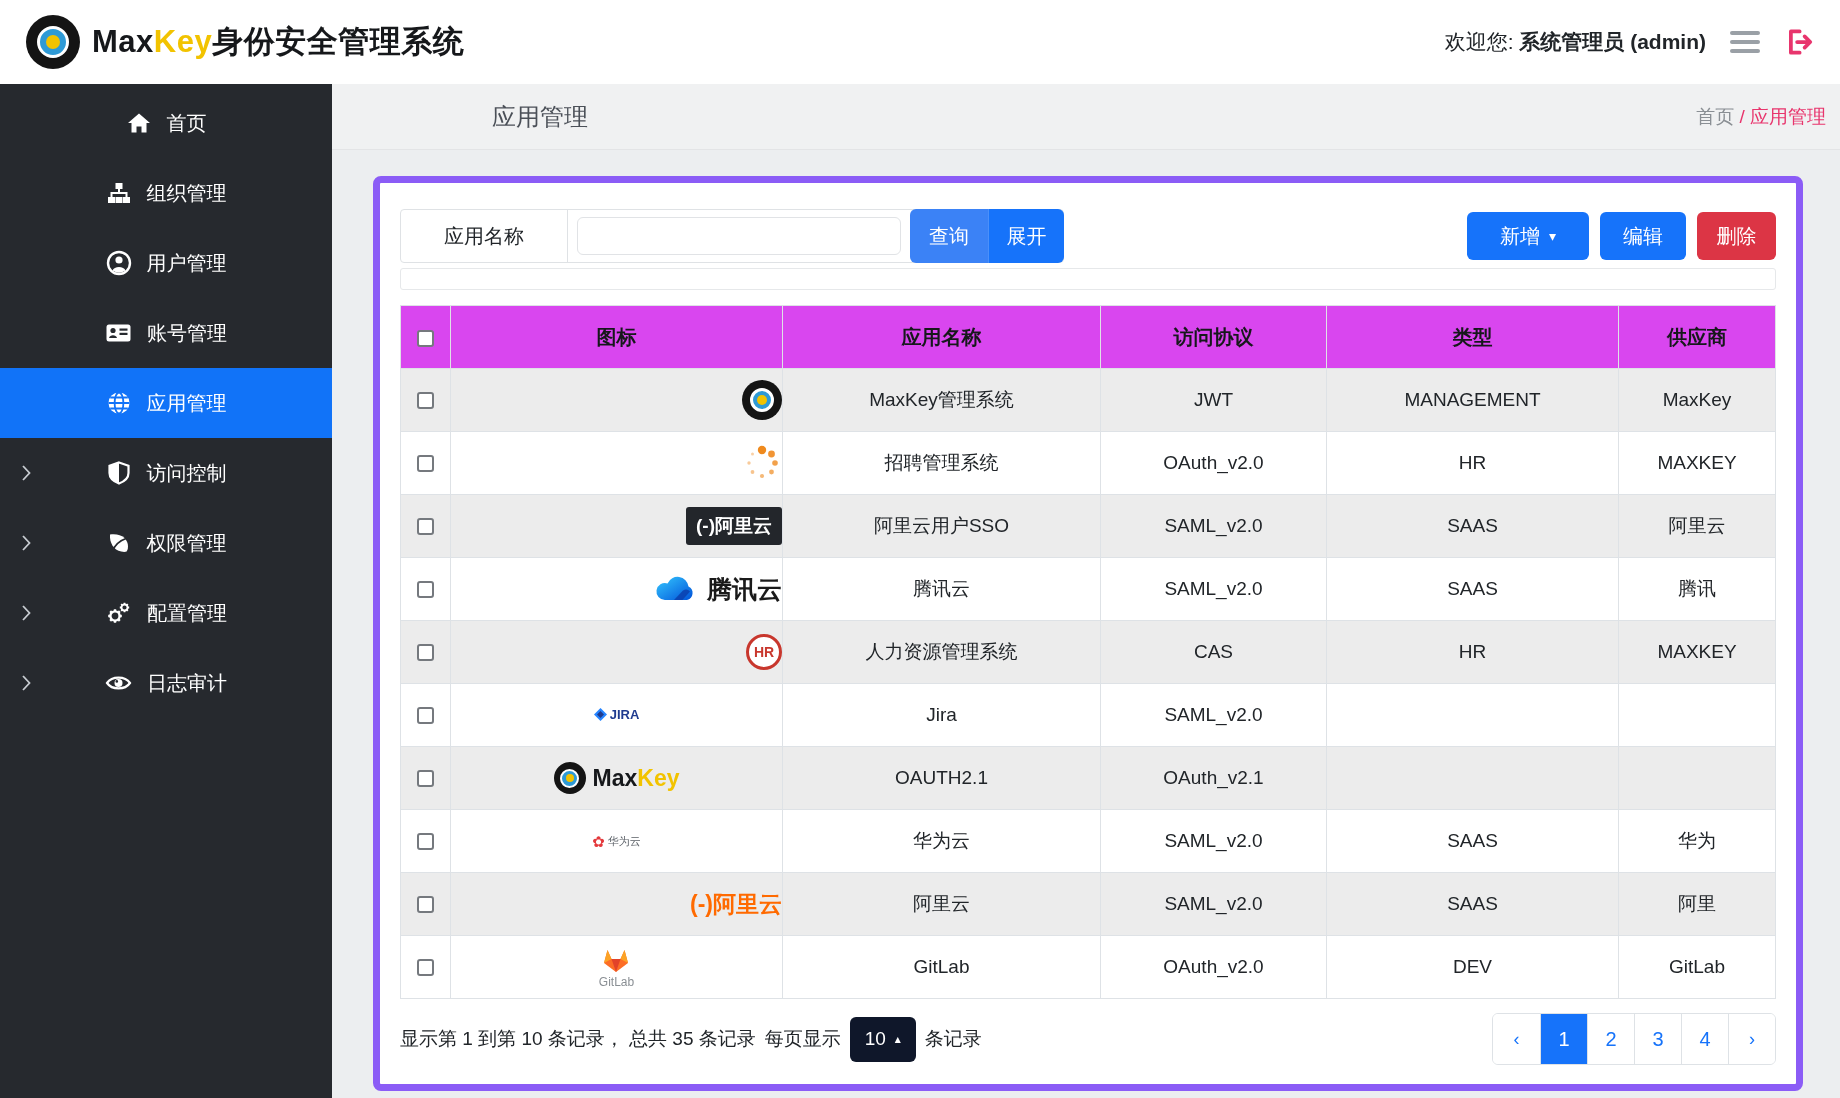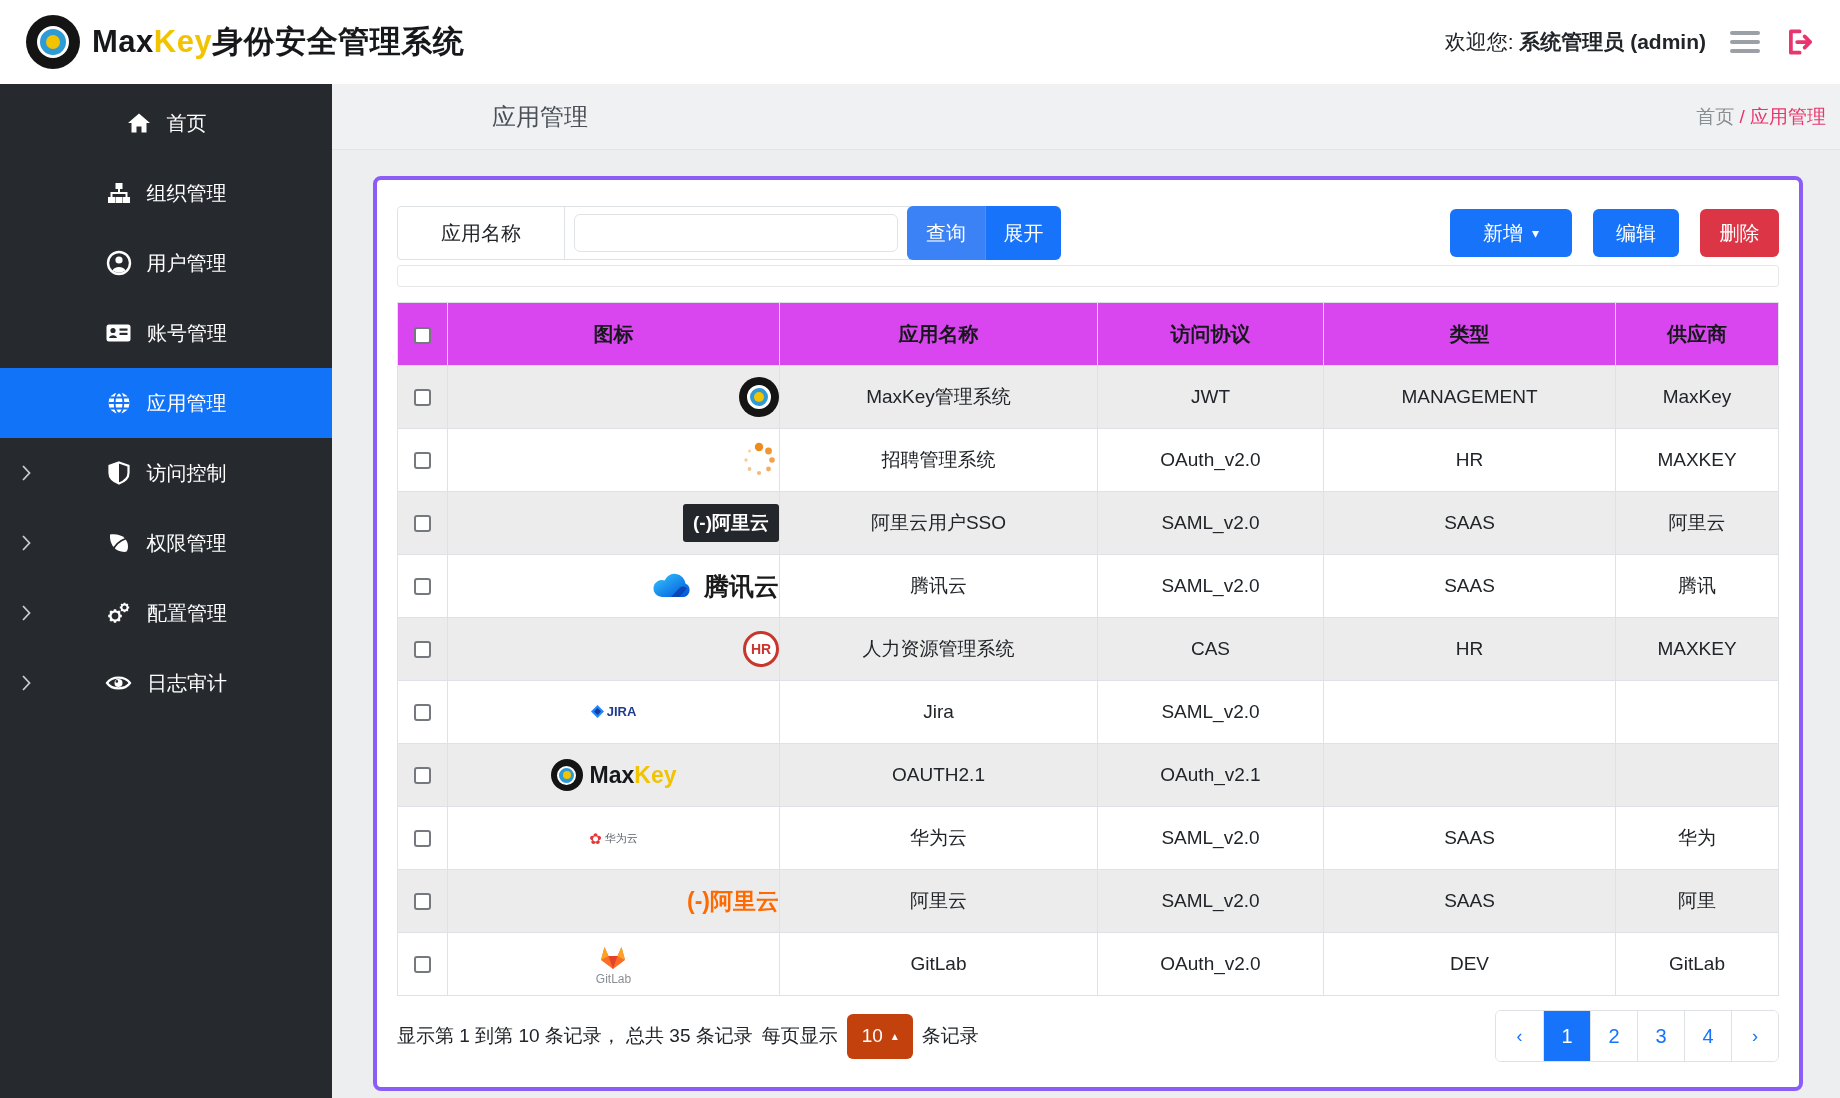--- a/index.html
+++ b/index.html
@@ -32,30 +32,30 @@
   .side-item svg.mi { flex:none; }
 
   .main { flex:1; display:flex; flex-direction:column; }
   .page-header { height:66px; background:#f0f1f2; border-bottom:1px solid #e3e4e6; display:flex; align-items:center; }
   .page-title { margin-left:160px; font-size:24px; color:#4b5058; }
   .breadcrumb { margin-left:auto; margin-right:14px; font-size:19px; }
   .breadcrumb .root { color:#8a8f94; }
   .breadcrumb .sep, .breadcrumb .cur { color:#e8356d; }
 
   
-  .card { margin:26px 37px 0 41px; height:915px; background:#fff; border:4px solid #8b5cf6; border-radius:8px; padding:26px 20px 0; }
+  .card { margin:26px 37px 0 41px; height:915px; background:#fff; border:7px solid #8b5cf6; border-radius:8px; padding:26px 20px 0; }
 
   .toolbar-row { display:flex; align-items:center; height:54px; }
   .search-group { display:flex; align-items:stretch; height:54px; border:1px solid #dfe2e5; border-radius:4px; }
   .search-label { width:167px; display:flex; align-items:center; justify-content:center; font-size:20px; border-right:1px solid #dfe2e5; }
   .search-input { width:324px; margin:7px 9px; border:1px solid #e1e3e6; border-radius:6px; font-size:18px; padding:0 12px; outline:none; font-family:inherit; }
   .btn { border:none; cursor:pointer; color:#fff; font-family:inherit; }
   .btn-query { width:78px; background:#3b82f6; font-size:20px; border-radius:6px 0 0 6px; margin:-1px 0; }
   .btn-expand { width:76px; background:#1673fa; font-size:20px; border-left:1px solid #4a90fb; border-radius:0 6px 6px 0; margin:-1px -1px -1px 0; }
-  .actions { margin-left:auto; display:flex; align-items:center; gap:21px; }
+  .actions { margin-left:auto; display:flex; align-items:center; gap:11px; }
   .btn-act { height:48px; border-radius:6px; font-size:20px; display:flex; align-items:center; justify-content:center; gap:9px; }
   .btn-add { width:122px; background:#1673fa; }
   .btn-add .caret { font-size:14px; line-height:1; }
   .btn-edit { width:86px; background:#1673fa; }
   .btn-delete { width:79px; background:#dc3545; }
 
   .toolbar-strip { margin-top:5px; height:22px; border:1px solid #e6e8ea; border-radius:3px; }
 
   
   table.apps { margin-top:15px; width:100%; border-collapse:collapse; table-layout:fixed; }
@@ -76,21 +76,21 @@
   .hw-text { font-size:11px; color:#5a5f66; }
   .mkfull { display:inline-flex; align-items:center; gap:7px; }
   .mkfull-text { font-size:23px; font-weight:700; color:#16181b; }
   .mkfull-text .key { color:#f2c300; }
   .gitlab-wrap { display:inline-flex; flex-direction:column; align-items:center; gap:1px; }
   .gitlab-text { font-size:12px; color:#8a8f94; }
 
   
   .table-footer { display:flex; align-items:center; margin-top:14px; }
   .foot-left { display:flex; align-items:center; gap:9px; font-size:19px; }
-  .page-size-select { display:inline-flex; align-items:center; justify-content:center; gap:9px; min-width:66px; height:45px; padding:0 13px; background:#c2410c; color:#fff; border-radius:6px; font-size:19px; cursor:pointer;text-align:center; }
+  .page-size-select { display:inline-flex; align-items:center; justify-content:center; gap:9px; min-width:66px; height:45px; padding:0 13px; background:#0f172a; color:#fff; border-radius:6px; font-size:19px; cursor:pointer;text-align:center; }
   .page-size-select .caret { font-size:12px; }
   .pagination { margin-left:auto; display:flex; border:1px solid #dee2e6; border-radius:6px; overflow:hidden; }
   .page-cell { min-width:47px; height:50px; display:flex; align-items:center; justify-content:center; font-size:20px; color:#1673fa; background:#fff; border-left:1px solid #dee2e6; cursor:pointer; }
   .page-cell:first-child { border-left:none; }
   .page-cell.active { background:#1673fa; color:#fff; }
   .page-cell.nav { font-size:18px; }
 </style>
 </head>
 <body>
 

